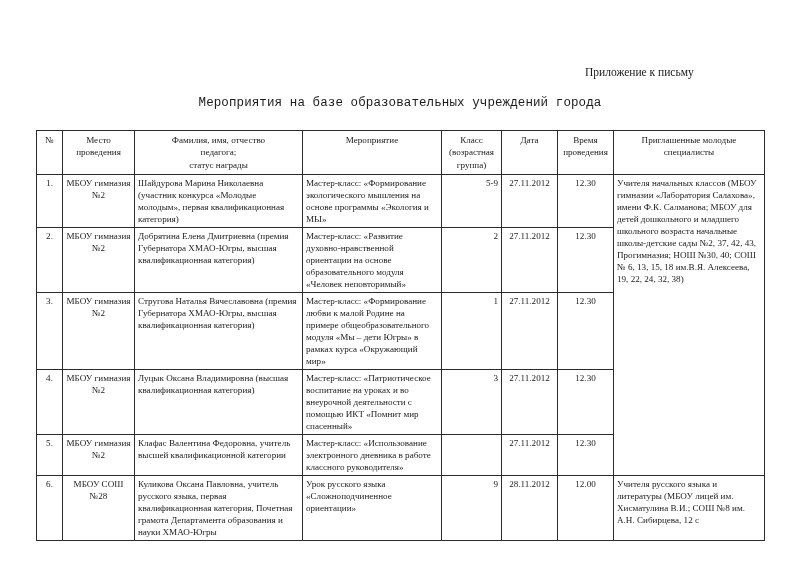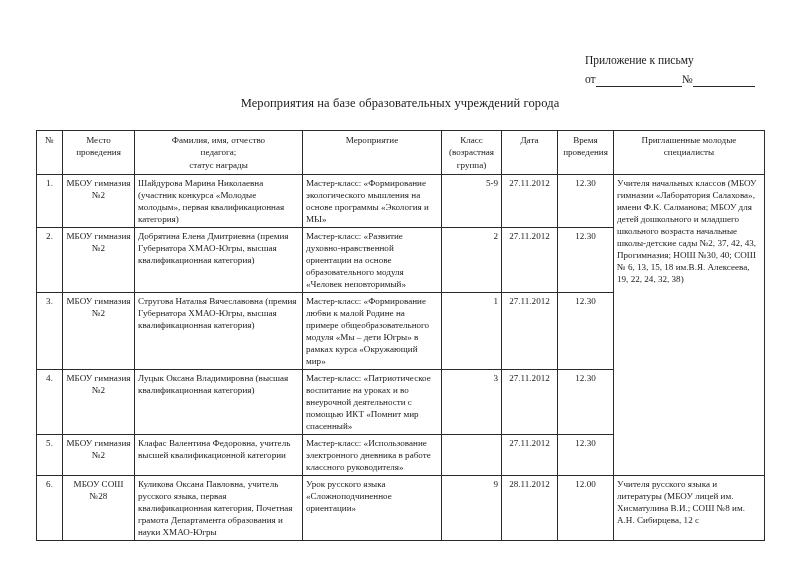--- a/index.html
+++ b/index.html
@@ -21,21 +21,21 @@
     width: 800px;
     height: 566px;
     box-sizing: border-box;
     padding: 0;
   }
 
   
   .letterhead {
     position: absolute;
     left: 585px;
-    top: 52px;
+    top: 64px;
     width: 200px;
     font-size: 11.5px;
     line-height: 1.45;
     text-align: left;
   }
   .letterhead .lh-line1 {
     white-space: nowrap;
     display: block;
   }
   .letterhead .lh-line2 {
@@ -54,20 +54,21 @@
 
   
   .doc-title {
     position: absolute;
     left: 0;
     top: 96px;
     width: 800px;
     text-align: center;
     font-size: 12.5px;
     letter-spacing: 0.1px;
+    font-family: Liberation Mono, monospace;
   }
 
   
   .table-wrap {
     position: absolute;
     left: 36px;
     top: 130px;
     width: 728px;
   }
   table.grid {
@@ -114,21 +115,20 @@
   td.guests    { text-align: left; }
   .hdr-sub { display: block; }
 </style>
 </head>
 <body>
 
 <div class="page">
 
   <div class="letterhead">
     <span class="lh-line1">Приложение к письму</span>
-    <span class="lh-line2"><span>от</span><span class="rule rule-a"></span><span>№</span><span class="rule rule-b"></span></span>
   </div>
 
   <div class="doc-title">Мероприятия на базе образовательных учреждений города</div>
 
   <div class="table-wrap">
     <table class="grid">
       <colgroup>
         <col class="c-num">
           <col class="c-place">
           <col class="c-name">

